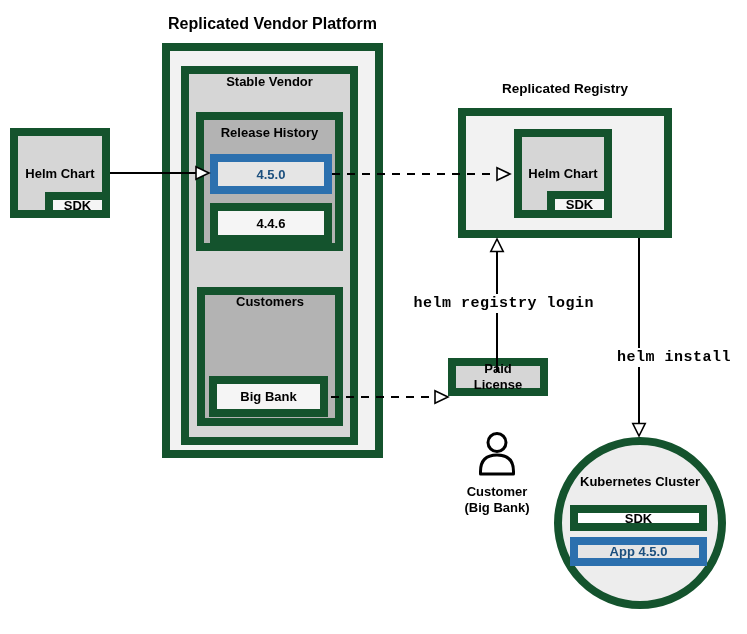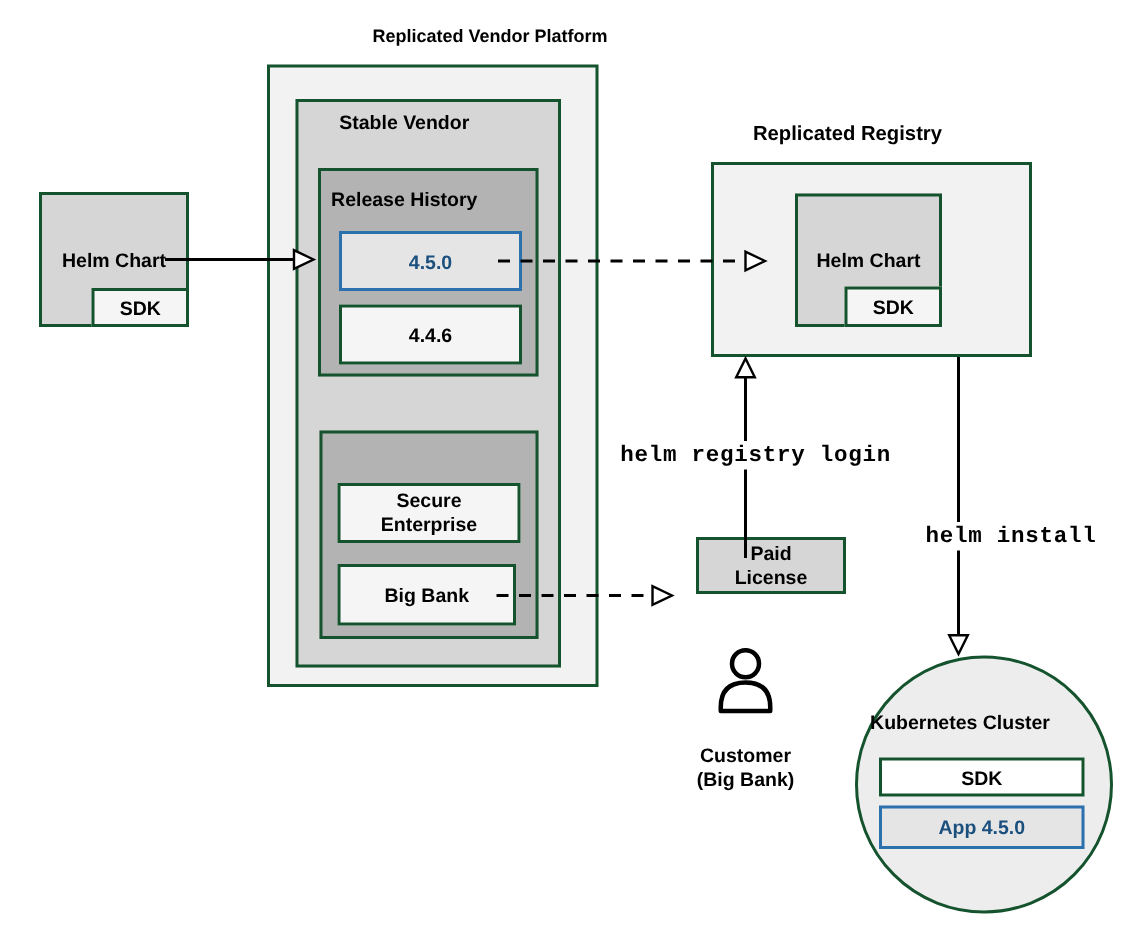--- a/index.html
+++ b/index.html
@@ -1,23 +1,23 @@
 <!DOCTYPE html>
 <html><head>
 <meta charset="utf-8">
 <style>
   html,body { margin:0; padding:0; background:#ffffff; }
   #canvas {
     position:relative; width:747px; height:634px; background:#ffffff;
     font-family:"Liberation Sans", sans-serif; overflow:hidden;
   }
   .box {
-    position:absolute; box-sizing:border-box; border:2px solid #14532d;
+    position:absolute; box-sizing:border-box; border:8px solid #14532d;
     display:flex; align-items:center; justify-content:center;
-    font-weight:bold; font-size:13px; color:#000; text-align:center;margin-left:16px;
+    font-weight:bold; font-size:13px; color:#000; text-align:center;
   }
   .fill-container { background:#f2f2f2; }
   .fill-panel     { background:#d6d6d6; }
   .fill-header    { background:#b3b3b3; }
   .fill-item      { background:#f5f5f5; }
   .fill-white     { background:#ffffff; }
   .fill-blue      { background:#e5e5e5; border-color:#2c70ae; color:#1b4f7e; }
   .lbl {
     position:absolute; font-weight:bold; font-size:13px; color:#000;
     text-align:center; line-height:16px;
@@ -33,27 +33,27 @@
   #bigbank-box        { left:209px; top:376px; width:119px; height:41px; }
   #helm-src-box       { left:10px;  top:128px; width:100px; height:90px; }
   #helm-src-sdk-box   { left:45px;  top:192px; width:65px;  height:26px; }
   #registry-box       { left:458px; top:108px; width:214px; height:130px; }
   #registry-helm-box  { left:514px; top:129px; width:98px;  height:89px; }
   #registry-sdk-box   { left:547px; top:191px; width:65px;  height:27px; }
   #paid-license-box   { left:448px; top:358px; width:100px; height:38px; line-height:16px; }
   #k8s-circle         { left:554px; top:437px; width:172px; height:172px; background:#ededed; }
   #k8s-sdk-box        { left:570px; top:505px; width:137px; height:26px; }
   #k8s-app-box        { left:570px; top:537px; width:137px; height:29px; }
-  #platform-title     { left:140px; top:16px;  width:265px; font-size:12px;text-align:right; }
+  #platform-title     { left:140px; top:16px;  width:265px; font-size:16px; }
   #stable-label       { left:181px; top:74px;  width:177px; }
   #release-label      { left:196px; top:125px; width:147px; }
   #customers-label    { left:197px; top:294px; width:146px; }
   #registry-title     { left:455px; top:81px;  width:220px; font-size:13.5px; }
   #k8s-title          { left:560px; top:474px; width:160px; }
-  #customer-caption   { left:438px; top:484px; width:118px;margin-top:12px; }
+  #customer-caption   { left:438px; top:484px; width:118px; }
   .narrow-70 { display:inline-block; width:70px; }
   .narrow-86 { display:inline-block; width:86px; }
   #connector-layer {
     position:absolute; left:0; top:0; width:747px; height:634px;
     pointer-events:none; z-index:5;
   }
   .cmd {
     position:absolute; z-index:6; font-family:"Liberation Mono", monospace;
     font-weight:bold; font-size:15px; letter-spacing:0.5px; color:#000;
     text-align:right;
@@ -73,23 +73,21 @@
   <div class="lbl" id="stable-label">Stable Vendor</div>
   <div class="box fill-header" id="release-box"></div>
   <div class="lbl" id="release-label">Release History</div>
   <div class="box fill-blue" id="release-new-box">
     <span>4.5.0</span>
   </div>
   <div class="box fill-item" id="release-old-box">
     <span>4.4.6</span>
   </div>
   <div class="box fill-header" id="customers-box"></div>
-  <div class="box fill-item" id="secure-box">
-    <span class="narrow-86">Secure Enterprise</span>
-  </div>
+  <div class="lbl" id="customers-label">Customers</div>
   <div class="box fill-item" id="bigbank-box">
     <span>Big Bank</span>
   </div>
 
   <div class="box fill-panel" id="helm-src-box">
     <span>Helm Chart</span>
   </div>
   <div class="box fill-item" id="helm-src-sdk-box">
     <span>SDK</span>
   </div>

